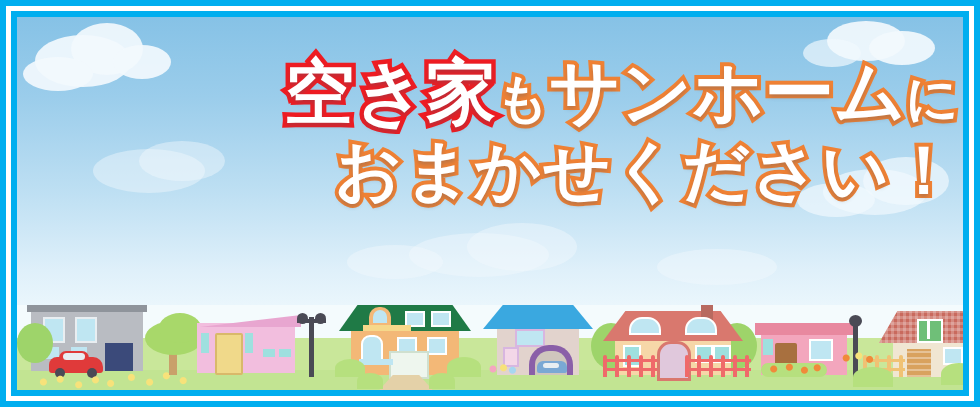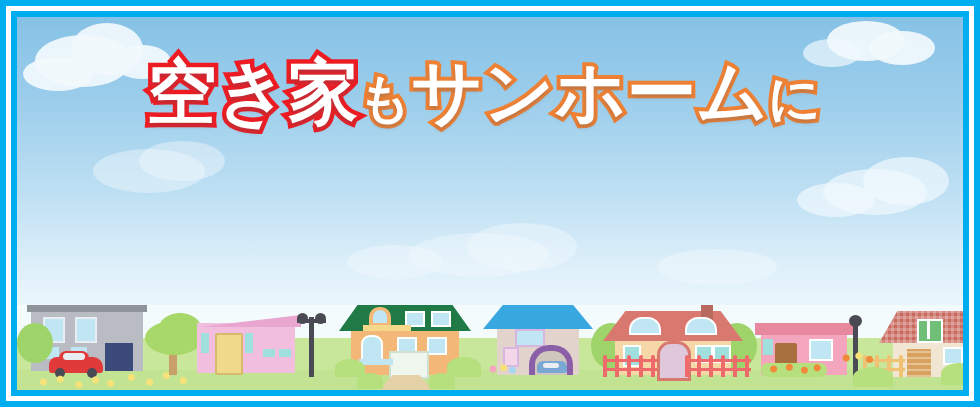--- a/index.html
+++ b/index.html
@@ -35,21 +35,21 @@
   .bush{position:absolute;background:#b6e07e;border-radius:50% 50% 0 0;}
   .lamp-pole{position:absolute;background:#4a4a55;}
   .lamp-head{position:absolute;background:#4a4a55;border-radius:50%;}
   .fence{position:absolute;}
   .fence i{position:absolute;top:0;width:4px;height:100%;background:#ef6a6a;border-radius:2px 2px 0 0;}
   .fence b{position:absolute;left:0;right:0;height:3px;background:#ef6a6a;}
   .fenceY i{background:#f0c274;}
   .fenceY b{background:#f0c274;}
 
   
-  .titlewrap{position:absolute;left:0;right:12px;top:40px;text-align:center;pointer-events:none;}
+  .titlewrap{position:absolute;left:0;right:4px;top:40px;text-align:right;pointer-events:none;}
   .tline{display:block;white-space:nowrap;line-height:1;}
   .tline1{font-size:70px;font-weight:bold;letter-spacing:0px;}
   .tline2{font-size:66px;font-weight:bold;letter-spacing:2px;margin-top:10px;}
   .red{
     color:#ffffff;
     -webkit-text-stroke:9px #ee1c22;
     paint-order:stroke fill;
     text-shadow:0 3px 4px rgba(70,90,110,.30);
   }
   .orange{
@@ -232,17 +232,18 @@
         <b style="top:4px"></b>
           <b style="top:13px"></b>
       </div>
       <div class="bush" style="left:836px;top:62px;width:40px;height:20px;"></div>
       <div class="bush" style="left:924px;top:58px;width:36px;height:22px;"></div>
       <div class="obj" style="left:822px;top:46px;width:36px;height:14px;background:radial-gradient(circle at 20% 50%,#f08a3a 3px,transparent 4px),radial-gradient(circle at 55% 35%,#f7e27a 3px,transparent 4px),radial-gradient(circle at 85% 60%,#f08a3a 3px,transparent 4px);"></div>
     </div>
 
     <div class="titlewrap">
       <span class="tline tline1"><span class="red">空き家</span><span class="orange sm">も</span><span class="orange">サンホーム</span><span class="orange sm">に</span></span>
+      <span class="tline tline2 orange">おまかせください！</span>
     </div>
 
 
   </div>
 </div>
 
 </body></html>

